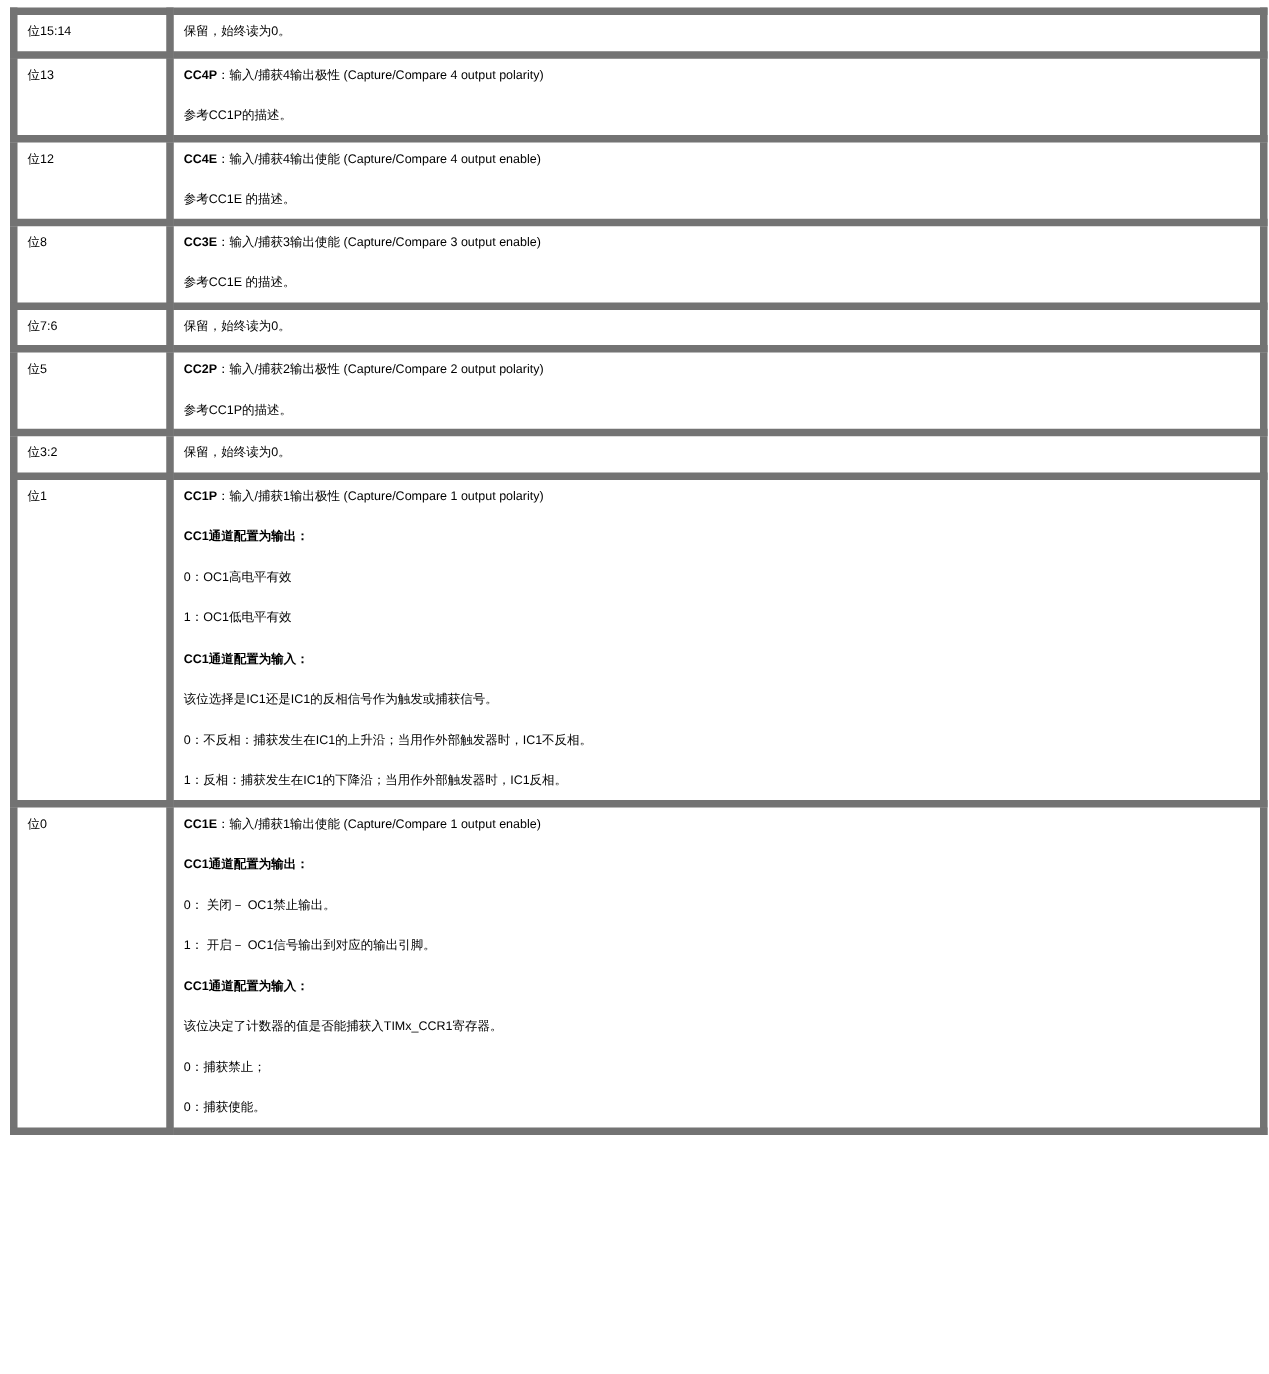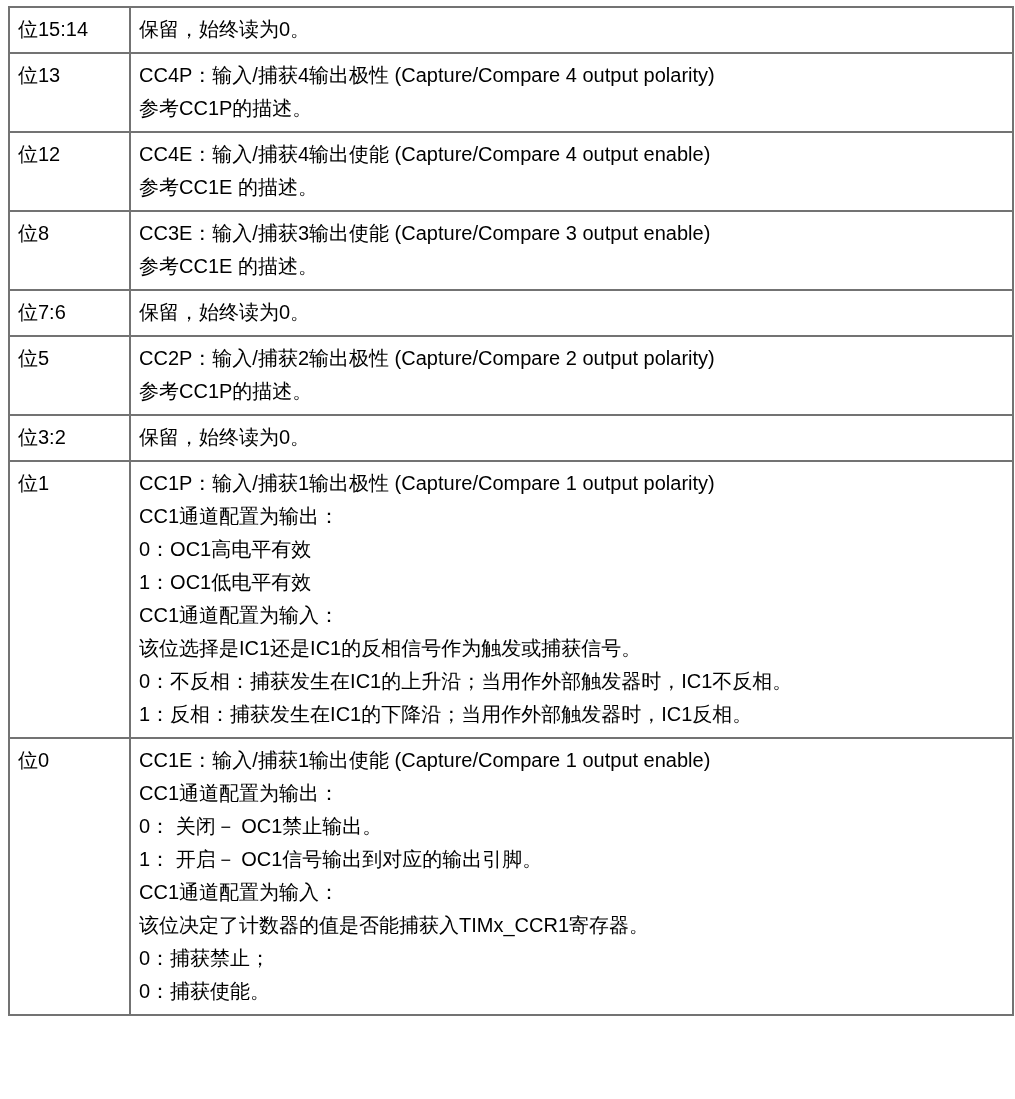--- a/index.html
+++ b/index.html
@@ -19,43 +19,43 @@
     padding: 6px 4px 0 4px;
     background: #ffffff;
   }
   table.reg-table {
     border-collapse: collapse;
     width: 1006px;
     margin-left: 4px;
     table-layout: fixed;
   }
   table.reg-table td {
-    border: 2px solid #737373;
+    border: 6px solid #737373;
     vertical-align: top;
     padding: 6px 8px 7px 8px;
-    font-size: 20px;
+    font-size: 10px;
     line-height: 1.55;
   }
   td.bits {
     width: 103px;
     white-space: nowrap;
     padding-left: 9px;
   }
   td.desc {
     width: auto;
   }
   .line {
     display: block;
     white-space: nowrap;
   }
   .line + .line {
-    margin-top: 2px;
+    margin-top: 17px;
   }
   .b {
-    font-weight: normal;
+    font-weight: bold;
   }
 </style>
 </head>
 <body>
 
 <div class="page">
   <table class="reg-table">
     <tbody>
         <tr>
           <td class="bits">位15:14</td>

